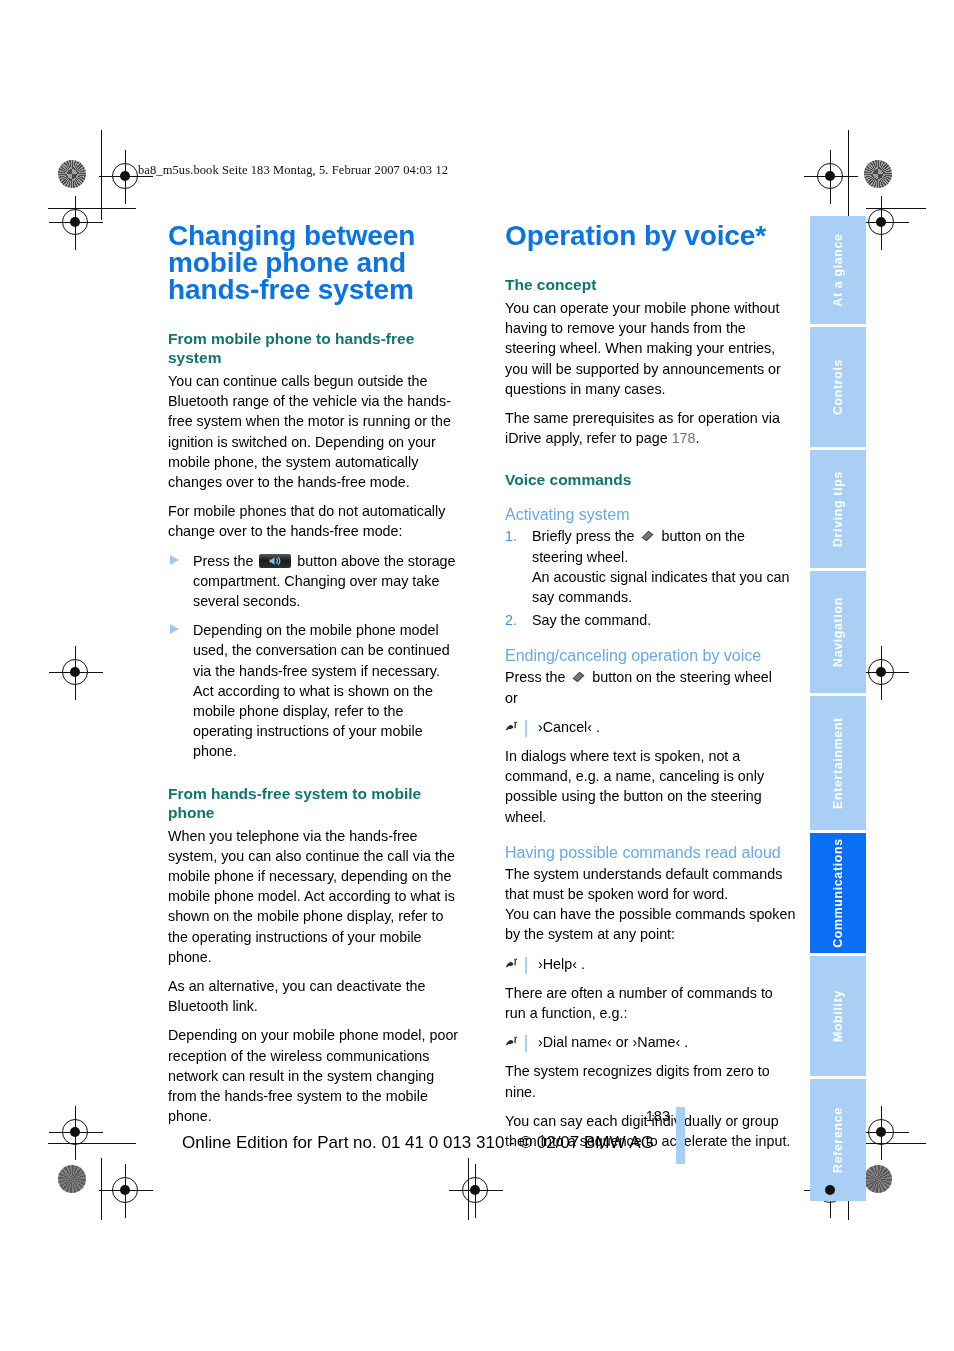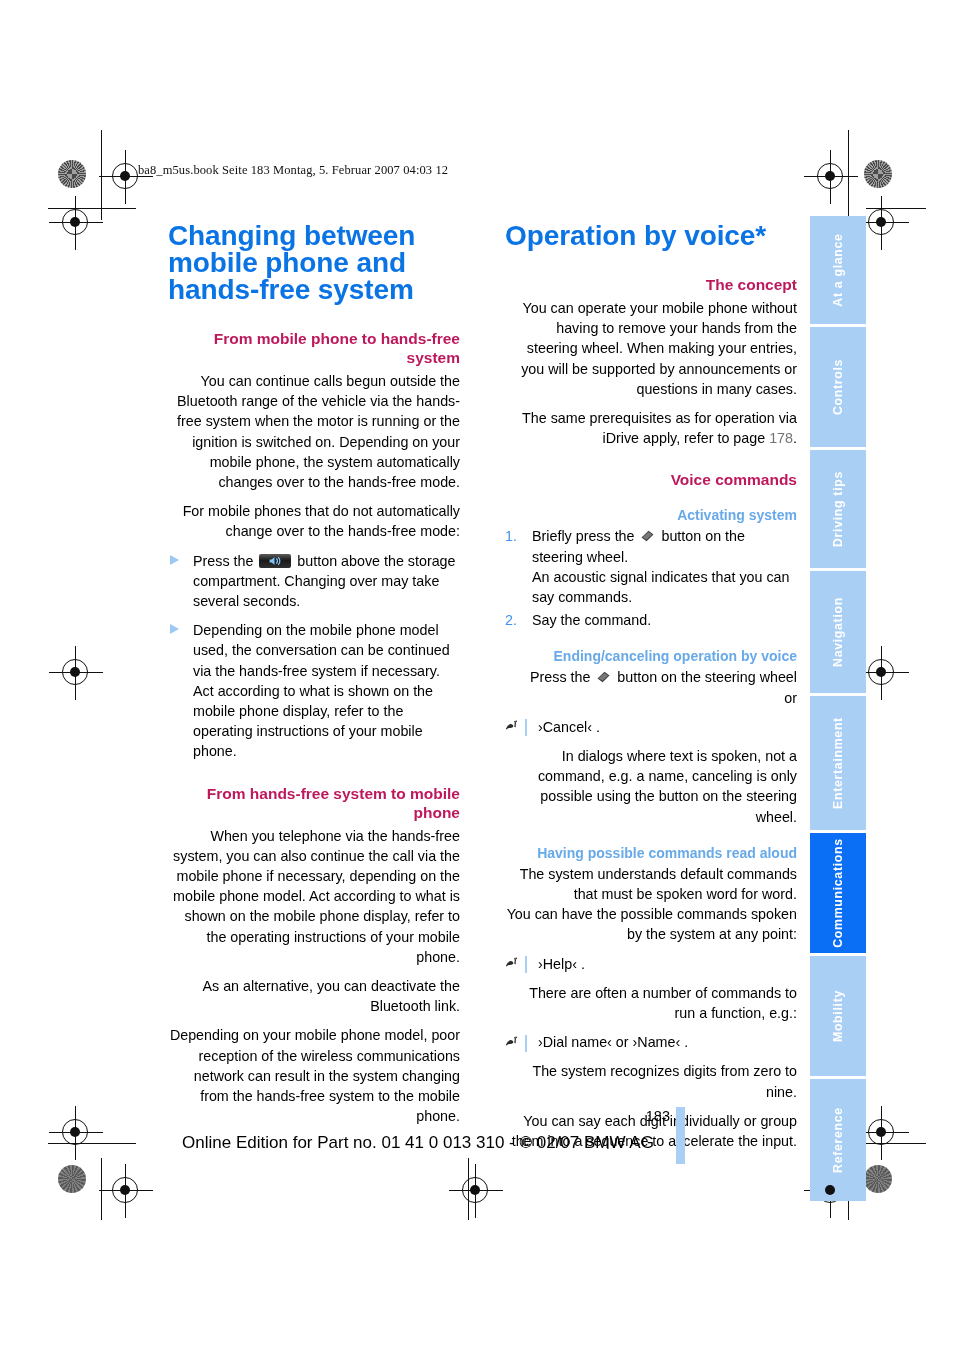--- a/index.html
+++ b/index.html
@@ -85,36 +85,33 @@
     line-height: 27px;
     font-weight: bold;
     color: #0b74e5;
     margin: 0 0 0 0;
     letter-spacing: -0.1px;
   }
   h2.sub {
     font-size: 15.5px;
     line-height: 19px;
     font-weight: bold;
-    color: #be185d;
+    color: #0f766e;
     margin: 22px 0 4px 0;
-    text-align: right;
   }
   h2.sub.first { margin-top: 26px; }
   h3.subsub {
-    font-size: 14px;
+    font-size: 16px;
     line-height: 18px;
-    font-weight: bold;
+    font-weight: normal;
     color: #68a9e8;
     margin: 17px 0 2px 0;
-    text-align: right;
   }
   p {
     margin: 0 0 9px 0;
-    text-align: right;
   }
   p.tight { margin-bottom: 0; }
 
   
   .bullet-list { margin: 0; padding: 0; list-style: none; }
   .bullet-list li {
     position: relative;
     padding-left: 25px;
     margin-bottom: 9px;
   }
@@ -138,21 +135,21 @@
   .num-list .num {
     position: absolute;
     left: 0; top: 0;
     color: #3f93e8;
     font-size: 14.3px;
   }
 
   
   .cmd-row {
     display: flex;
-    align-items: center;
+    align-items: flex-end;
     margin: 0 0 9px 0;
   }
   .voice-icon {
     display: inline-block;
     width: 20px;
     height: 17px;
     margin-right: 11px;
     margin-top: 2px;
     border-right: 2px solid #a8cff5;
     position: relative;

